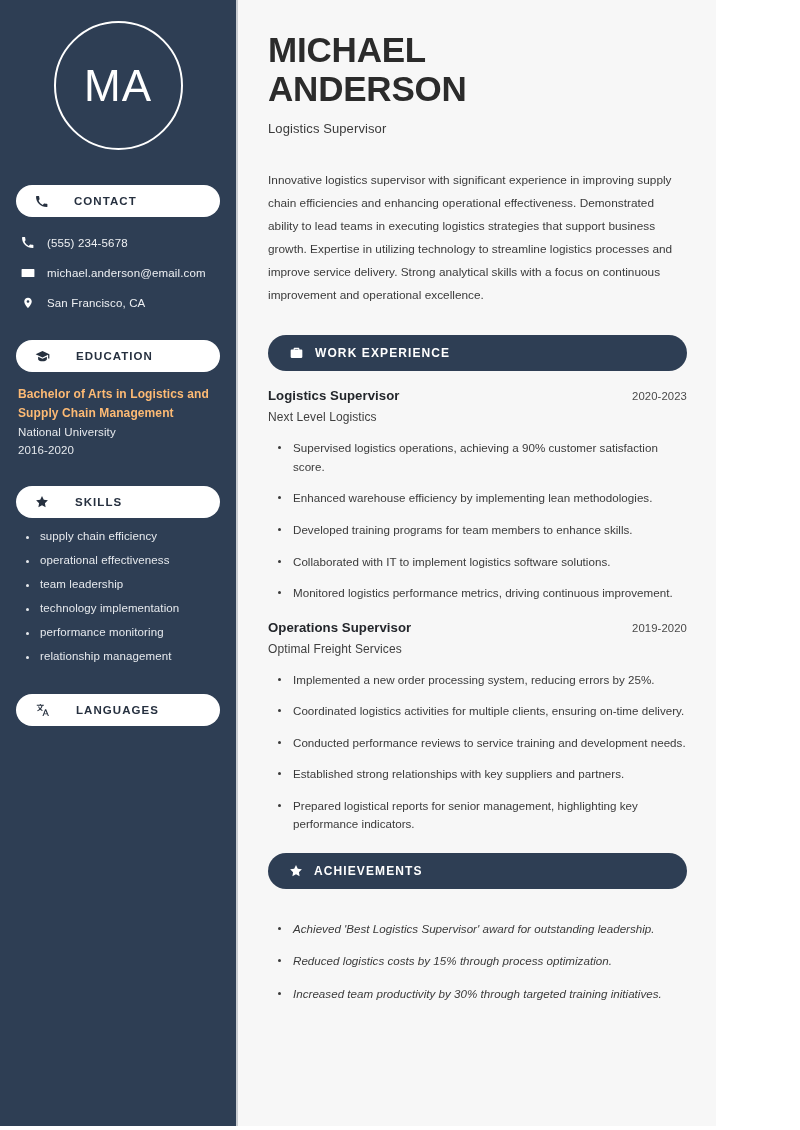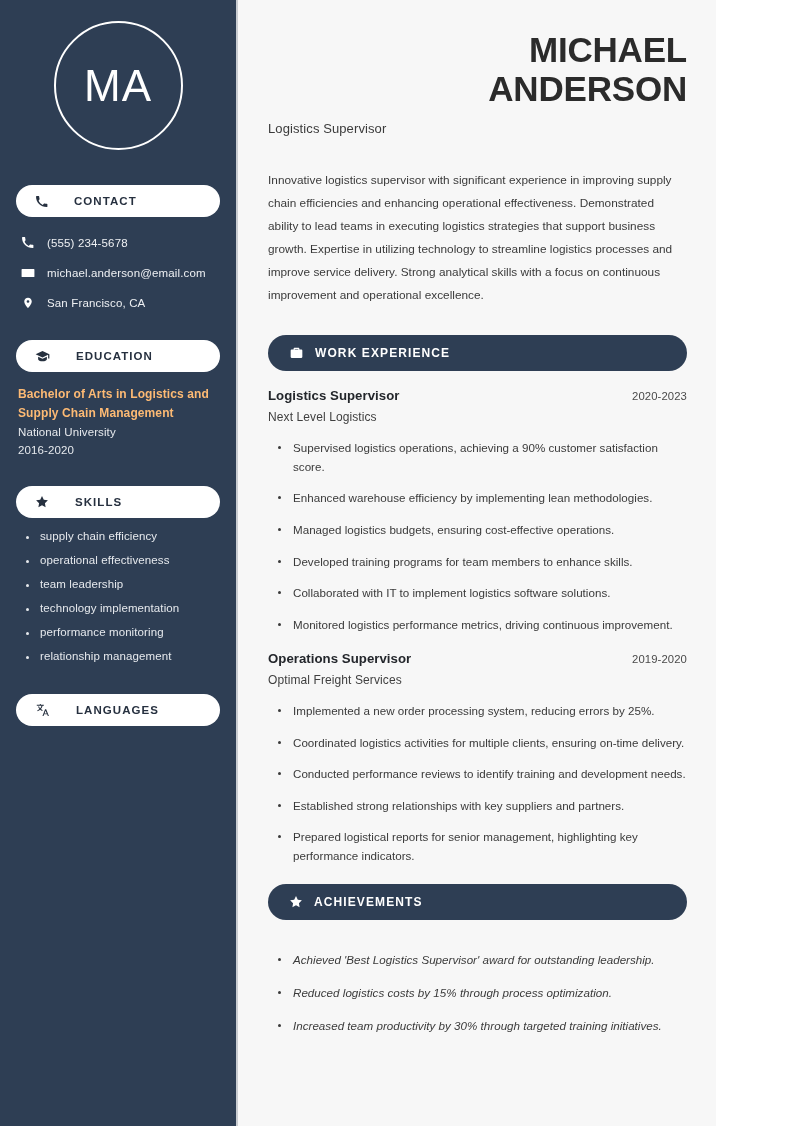--- a/index.html
+++ b/index.html
@@ -147,21 +147,20 @@
     background: #f7f7f7;
   }
 
   .name {
     font-size: 35px;
     font-weight: bold;
     line-height: 1.12;
     color: #2b2b2b;
     letter-spacing: -0.2px;
     text-transform: uppercase;
-    text-align: right;
   }
   .job-title {
     font-size: 13px;
     color: #3b3b3b;
     margin-top: 13px;
     letter-spacing: 0.1px;
   }
 
   .summary {
     margin-top: 33px;
@@ -361,37 +360,36 @@
 
     <div class="job">
       <div class="job-head">
         <span class="job-role">Logistics Supervisor</span>
         <span class="job-dates">2020-2023</span>
       </div>
       <div class="job-company">Next Level Logistics</div>
       <ul class="main-list">
         <li>Supervised logistics operations, achieving a 90% customer satisfaction score.</li>
         <li>Enhanced warehouse efficiency by implementing lean methodologies.</li>
-        <li>Managed logistics budgets, ensuring cost-effective operations.</li>
         <li>Developed training programs for team members to enhance skills.</li>
         <li>Collaborated with IT to implement logistics software solutions.</li>
         <li>Monitored logistics performance metrics, driving continuous improvement.</li>
       </ul>
     </div>
 
     <div class="job">
       <div class="job-head">
         <span class="job-role">Operations Supervisor</span>
         <span class="job-dates">2019-2020</span>
       </div>
       <div class="job-company">Optimal Freight Services</div>
       <ul class="main-list">
         <li>Implemented a new order processing system, reducing errors by 25%.</li>
         <li>Coordinated logistics activities for multiple clients, ensuring on-time delivery.</li>
-        <li>Conducted performance reviews to identify training and development needs.</li>
+        <li>Conducted performance reviews to service training and development needs.</li>
         <li>Established strong relationships with key suppliers and partners.</li>
         <li>Prepared logistical reports for senior management, highlighting key performance indicators.</li>
       </ul>
     </div>
 
     <div class="dark-pill ach-pill">
       <span class="icn">
         <svg width="14" height="14" viewBox="0 0 24 24" fill="#ffffff">
           <path d="M12 1.8l3.1 6.3 7 1-5.1 4.9 1.2 6.9-6.2-3.3-6.2 3.3 1.2-6.9L1.9 9.1l7-1L12 1.8z"></path>
         </svg>

